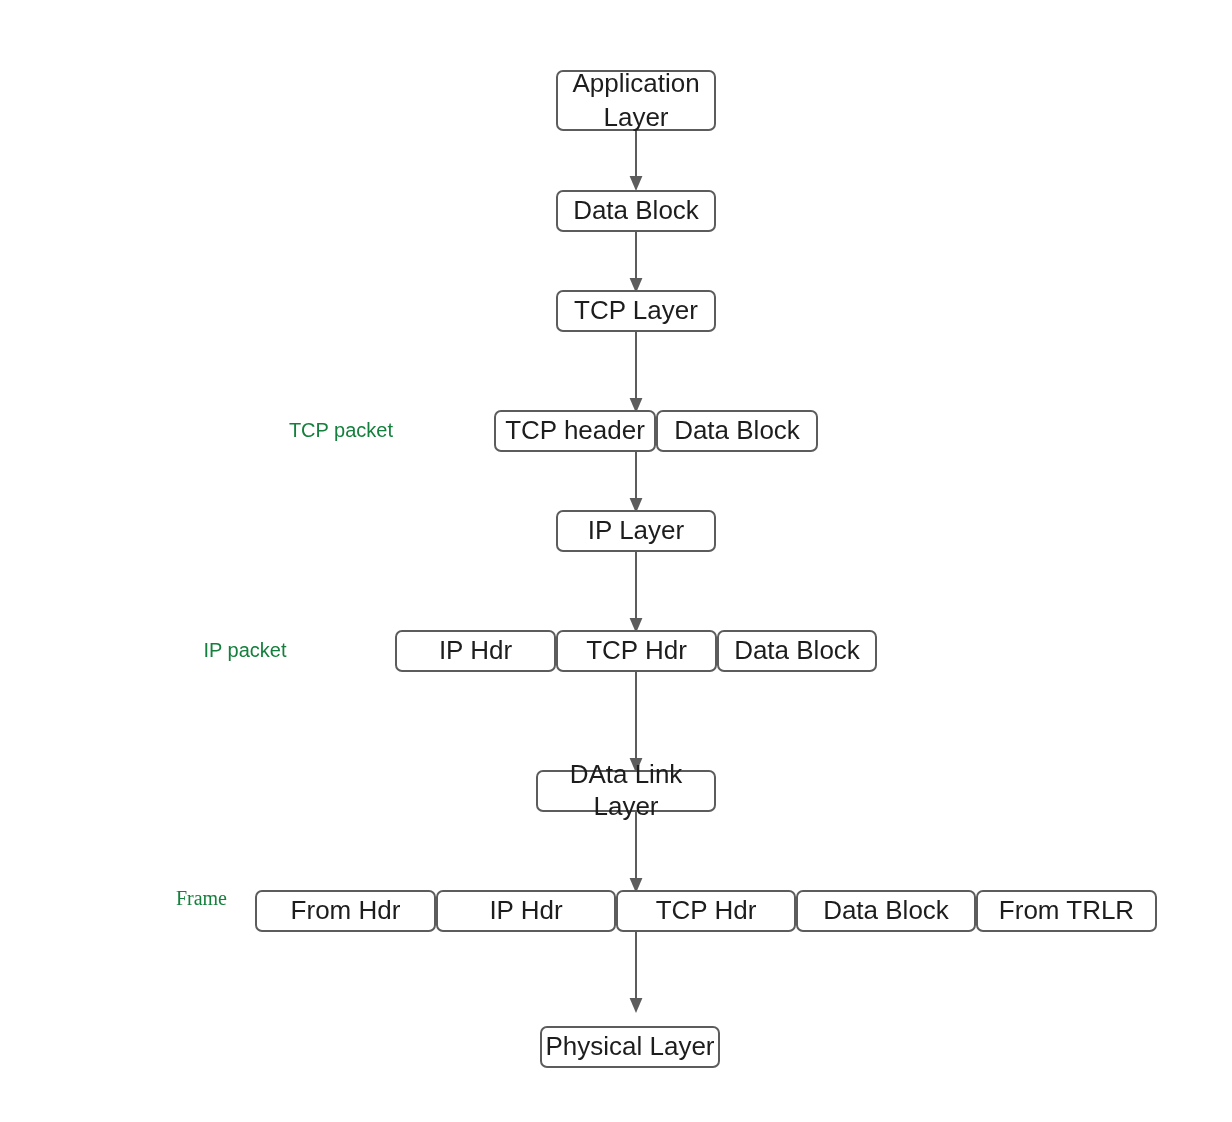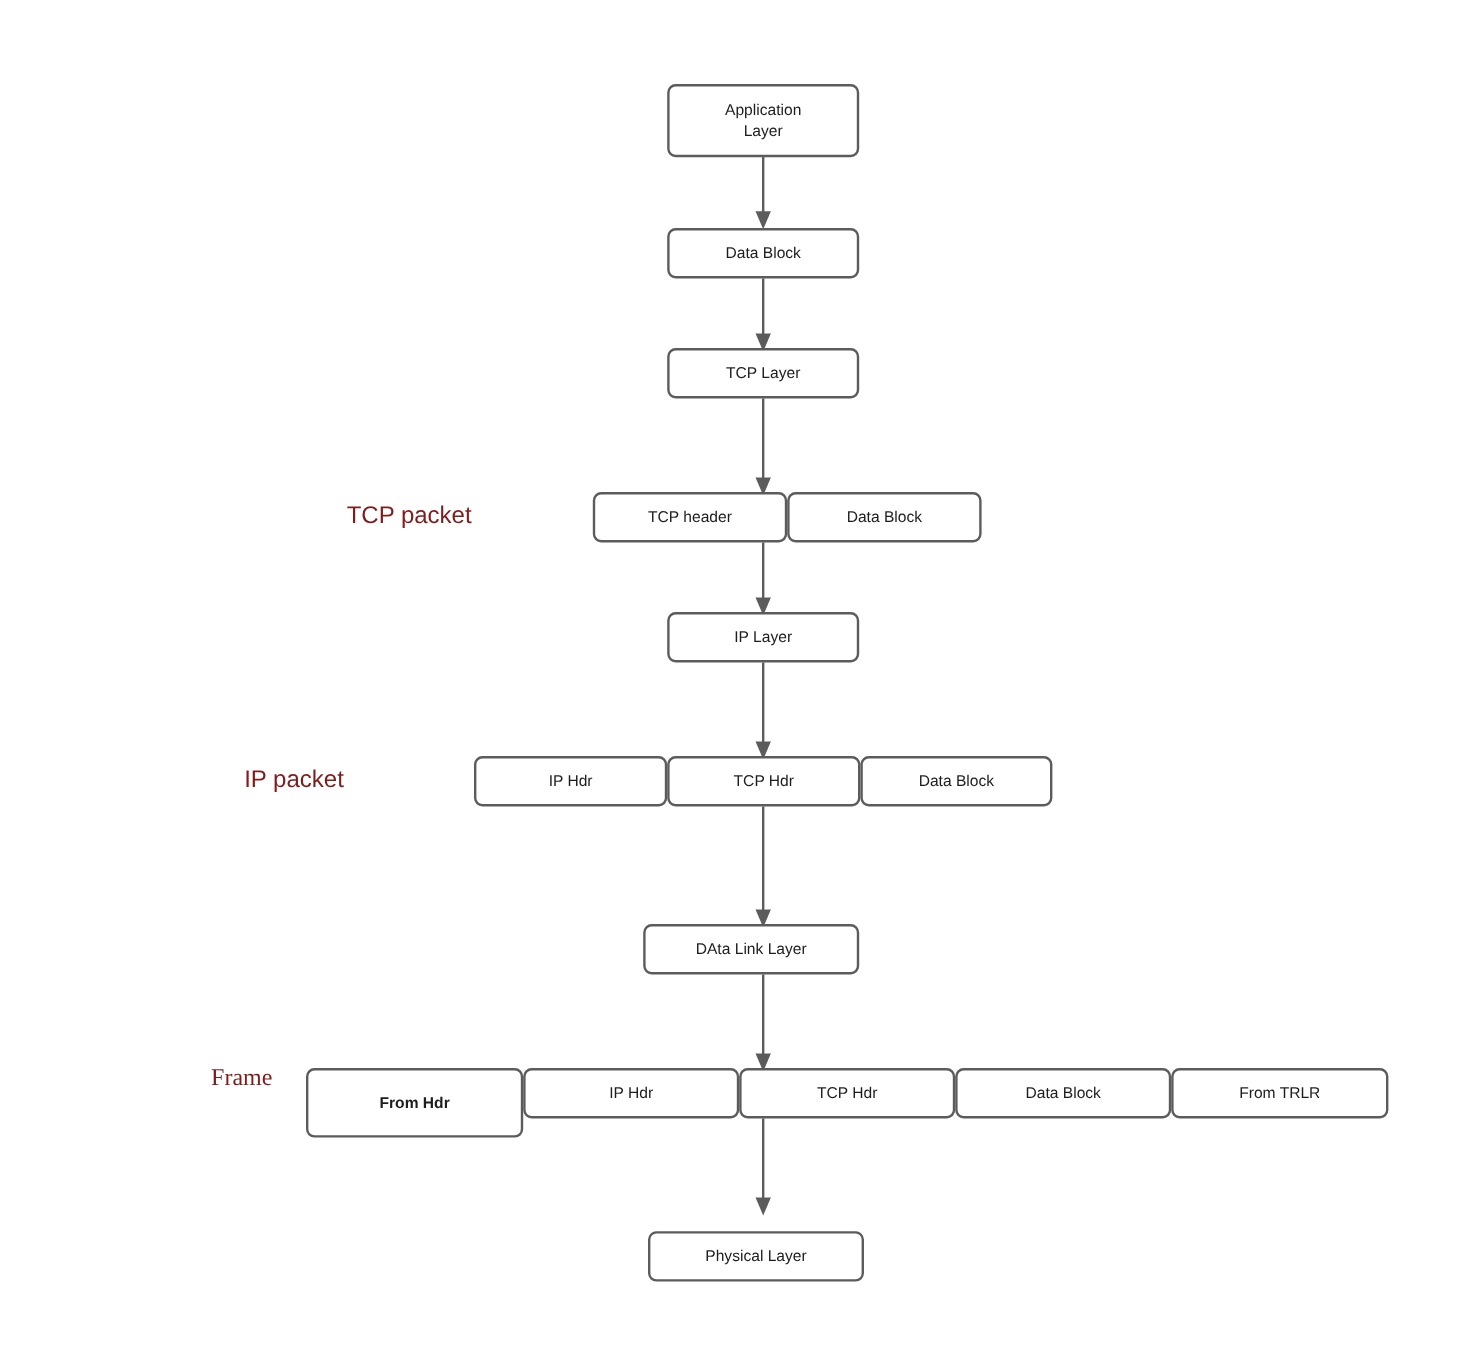--- a/index.html
+++ b/index.html
@@ -18,35 +18,35 @@
     background: #ffffff;
     overflow: hidden;
   }
   .node {
     position: absolute;
     box-sizing: border-box;
     border: 2px solid #5c5c5c;
     border-radius: 7px;
     background: #ffffff;
     color: #1d1d1d;
-    font-size: 13px;
+    font-size: 26px;
     line-height: 1.22;
     display: flex;
     align-items: center;
     justify-content: center;
     text-align: center;
     z-index: 3;
     white-space: pre-line;
   }
   .node.two-line {
     line-height: 1.3;
   }
   .side-label {
     position: absolute;
-    color: #7f1d1d;
+    color: #15803d;
     font-size: 20px;
     line-height: 1;
     white-space: nowrap;
     z-index: 2;
   }
   .side-label.right-align {
     text-align: right;
   }
   .arrow {
     position: absolute;
@@ -140,21 +140,21 @@
   <div class="side-label right-align" style="left:155px; top:640px; width:180px;text-align:center;">IP packet</div>
 
   <div class="node" style="left:395px; top:630px; width:161px; height:42px;">IP Hdr</div>
 
   <div class="node" style="left:556px; top:630px; width:161px; height:42px;">TCP Hdr</div>
 
   <div class="node" style="left:717px; top:630px; width:160px; height:42px;">Data Block</div>
 
   <div class="side-label right-align" style="left:55px; top:888px; width:172px;font-family:Liberation Serif, serif;">Frame</div>
 
-  <div class="node" style="left:255px; top:890px; width:181px; height:58px;font-weight:bold;">From Hdr</div>
+  <div class="node" style="left:255px; top:890px; width:181px; height:42px;">From Hdr</div>
 
   <div class="node" style="left:436px; top:890px; width:180px; height:42px;">IP Hdr</div>
 
   <div class="node" style="left:616px; top:890px; width:180px; height:42px;">TCP Hdr</div>
 
   <div class="node" style="left:796px; top:890px; width:180px; height:42px;">Data Block</div>
 
   <div class="node" style="left:976px; top:890px; width:181px; height:42px;">From TRLR</div>
 
 </div>

